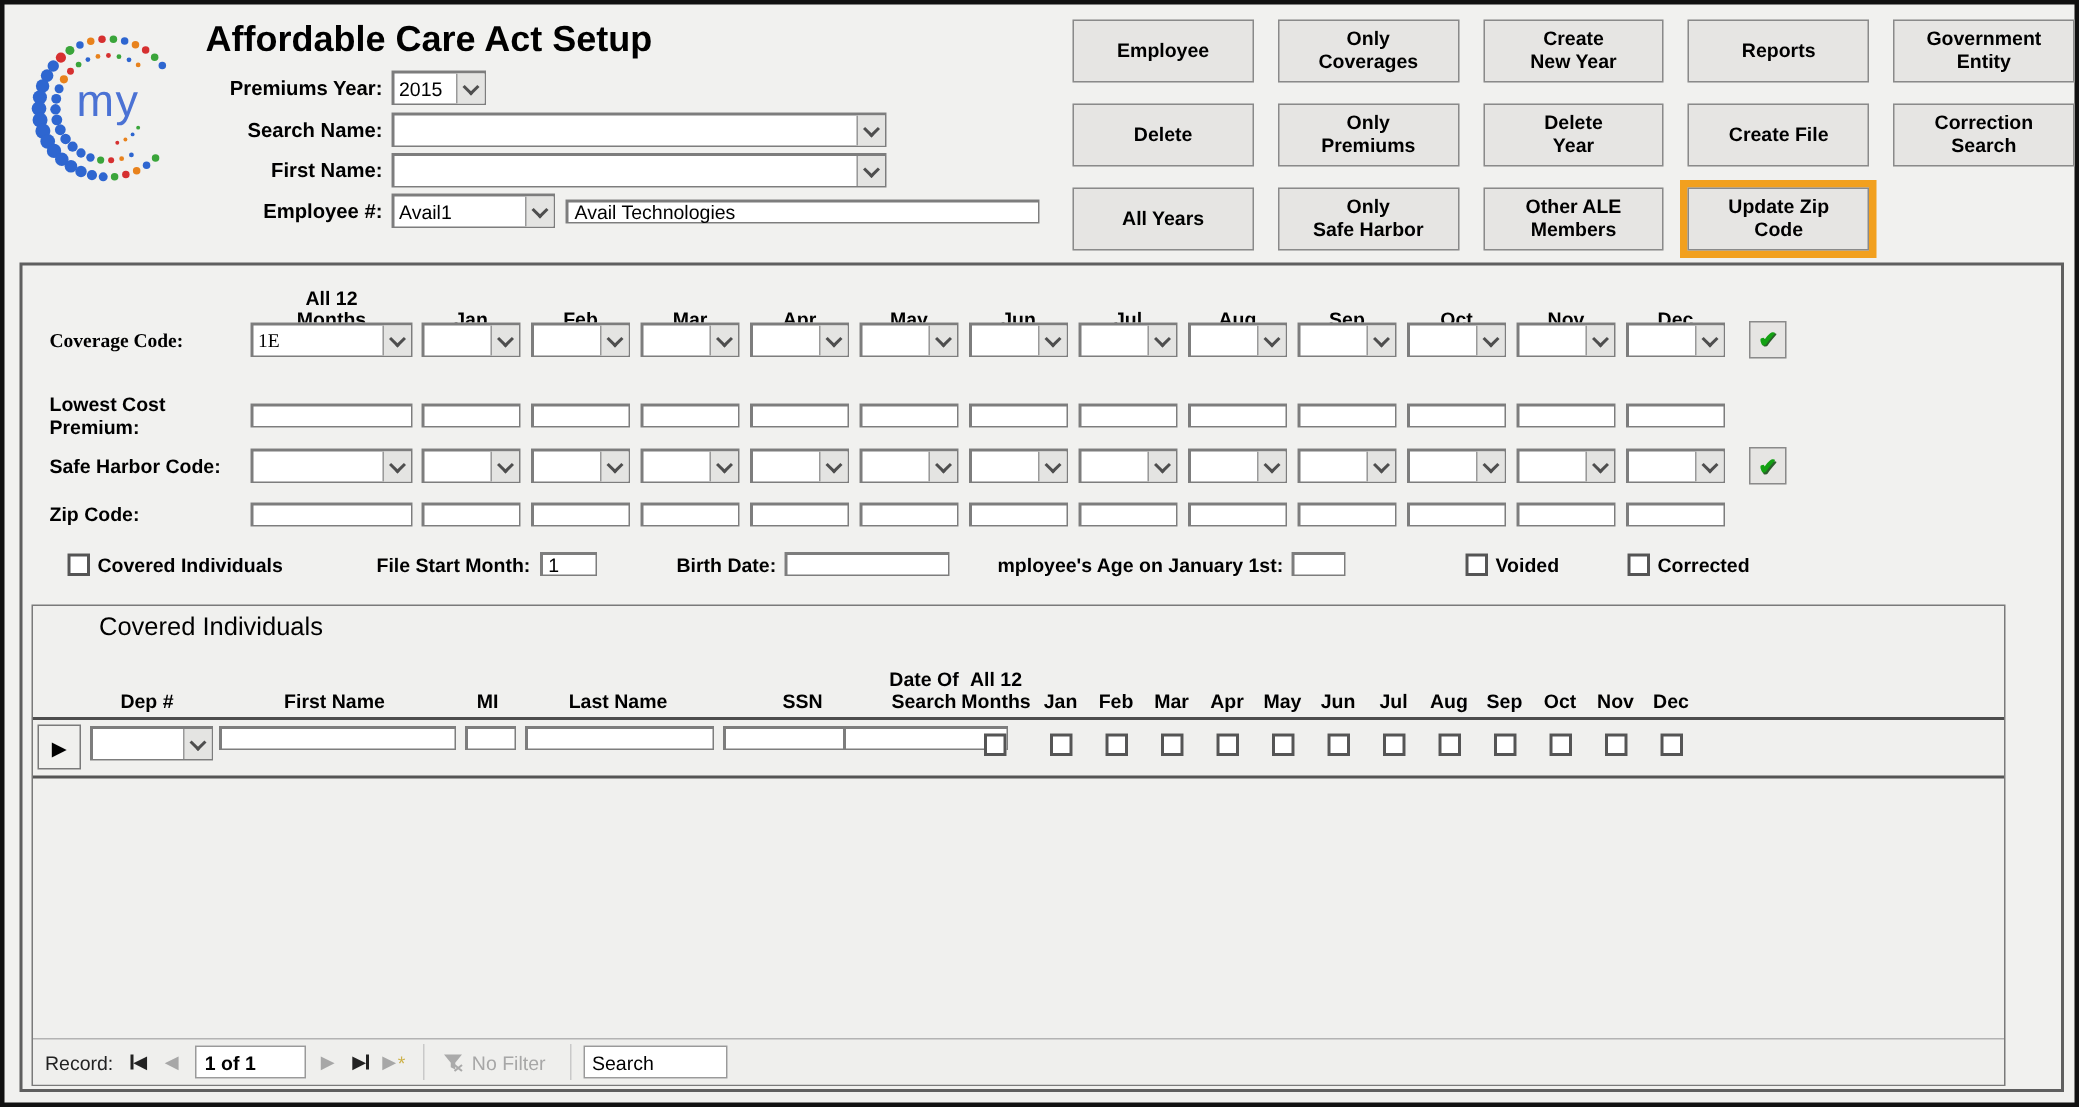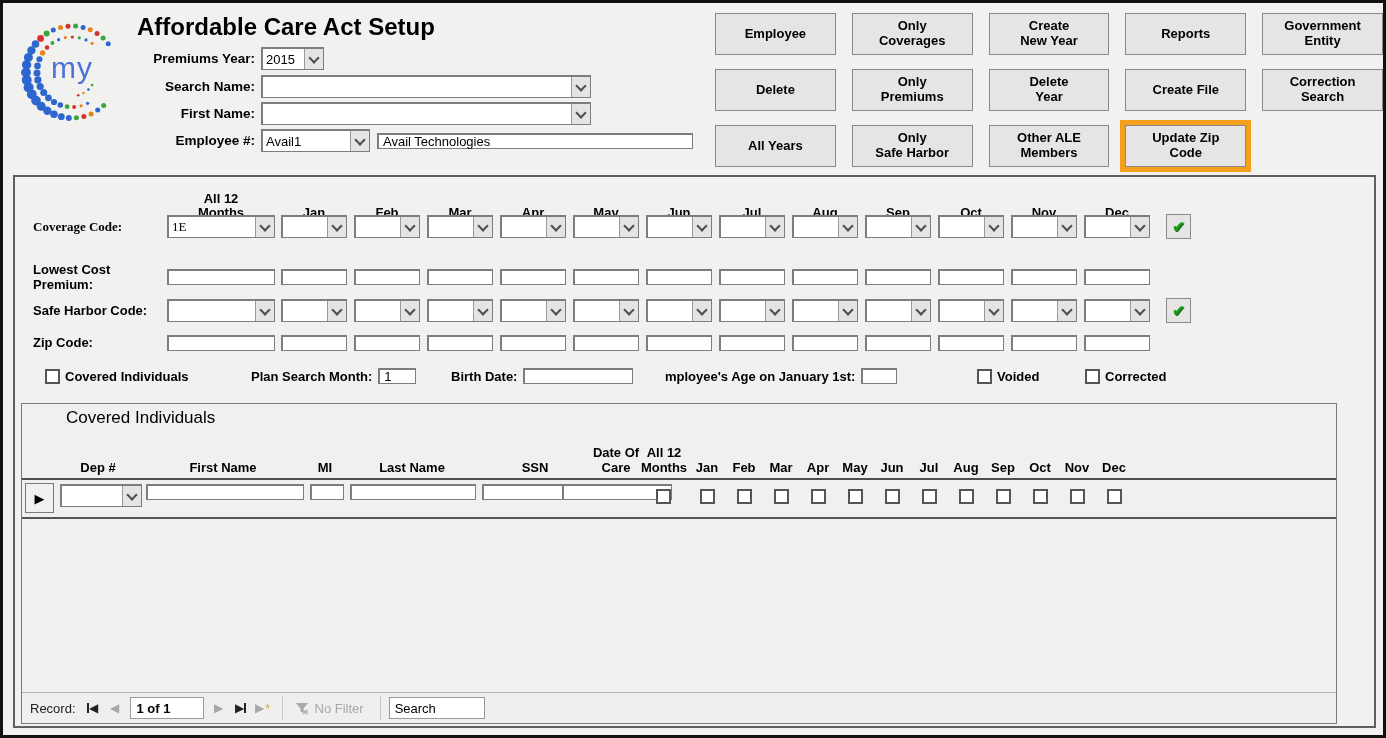--- a/index.html
+++ b/index.html
@@ -429,21 +429,21 @@
           <div class="tbox gcell" style="width: 66px;"></div>
         </div>
       </div>
 
     <div class="opt-row">
       <div class="abs" style="left:30px;">
         <span class="cb"></span>
         <span class="olbl" style="margin-left:5px;">Covered Individuals</span>
       </div>
       <div class="abs" style="left:236px;">
-        <span class="olbl">Plan Search Month:</span>
+        <span class="olbl">File Start Month:</span>
         <div class="tbox" style="width:38px;margin-left:6px;">
           <span>1</span>
         </div>
       </div>
       <div class="abs" style="left:436px;">
         <span class="olbl">Birth Date:</span>
         <div class="tbox" style="width:110px;margin-left:6px;">
           <span></span>
         </div>
       </div>
@@ -465,21 +465,21 @@
 
     <div class="ci-box">
       <div class="ci-title">Covered Individuals</div>
       <div class="ci-head" id="ci-head">
           <div class="ci-h" style="left: 31px; width: 90px;">Dep #</div>
           <div class="ci-h" style="left: 141px; width: 120px;">First Name</div>
           <div class="ci-h" style="left: 281px; width: 44px;">MI</div>
           <div class="ci-h" style="left: 330px; width: 120px;">Last Name</div>
           <div class="ci-h" style="left: 468px; width: 90px;">SSN</div>
           <div class="ci-h" style="left: 554px; width: 80px;">Date Of
-Care</div>
+Search</div>
           <div class="ci-h" style="left: 610px; width: 64px;">All 12
 Months</div>
           <div class="ci-h" style="left: 665px; width: 40px;">Jan</div>
           <div class="ci-h" style="left: 702px; width: 40px;">Feb</div>
           <div class="ci-h" style="left: 739px; width: 40px;">Mar</div>
           <div class="ci-h" style="left: 776px; width: 40px;">Apr</div>
           <div class="ci-h" style="left: 813px; width: 40px;">May</div>
           <div class="ci-h" style="left: 850px; width: 40px;">Jun</div>
           <div class="ci-h" style="left: 887px; width: 40px;">Jul</div>
           <div class="ci-h" style="left: 924px; width: 40px;">Aug</div>

